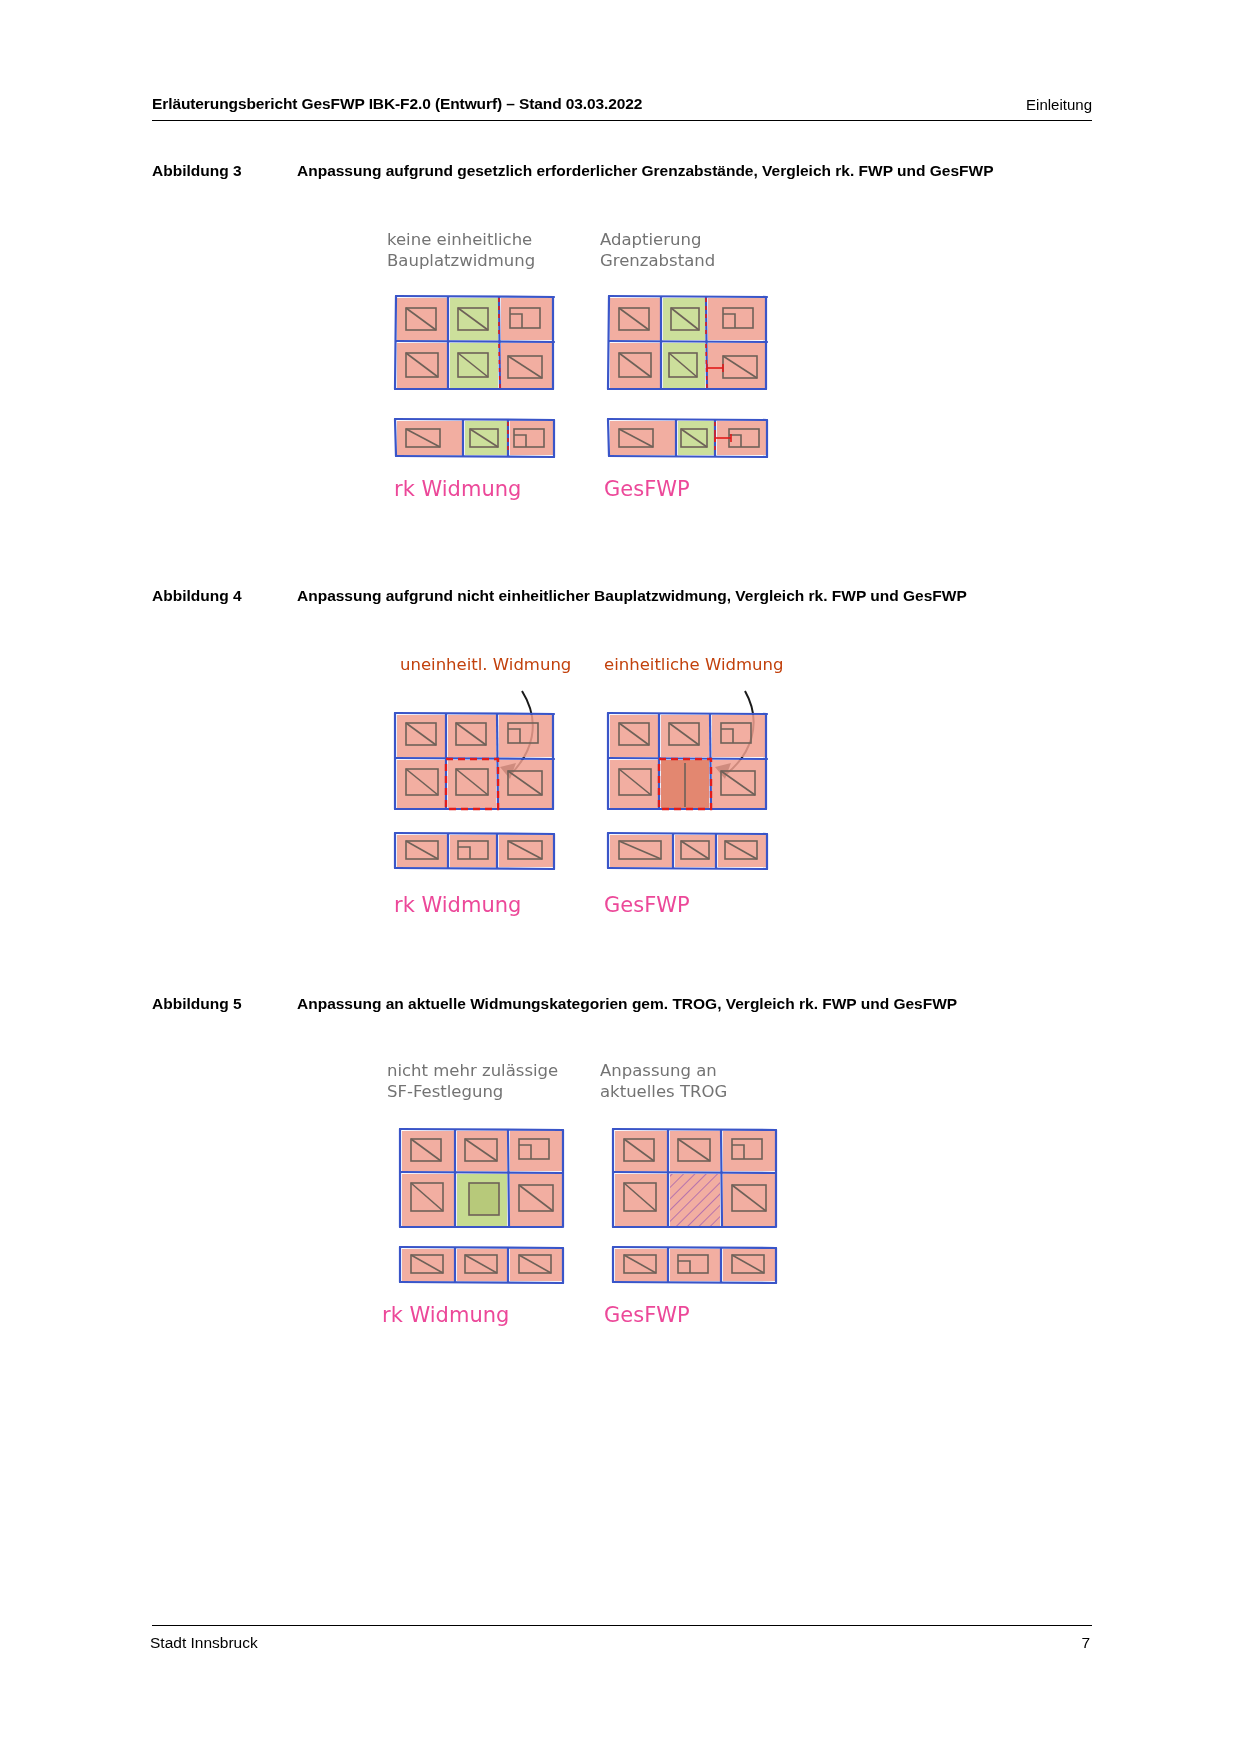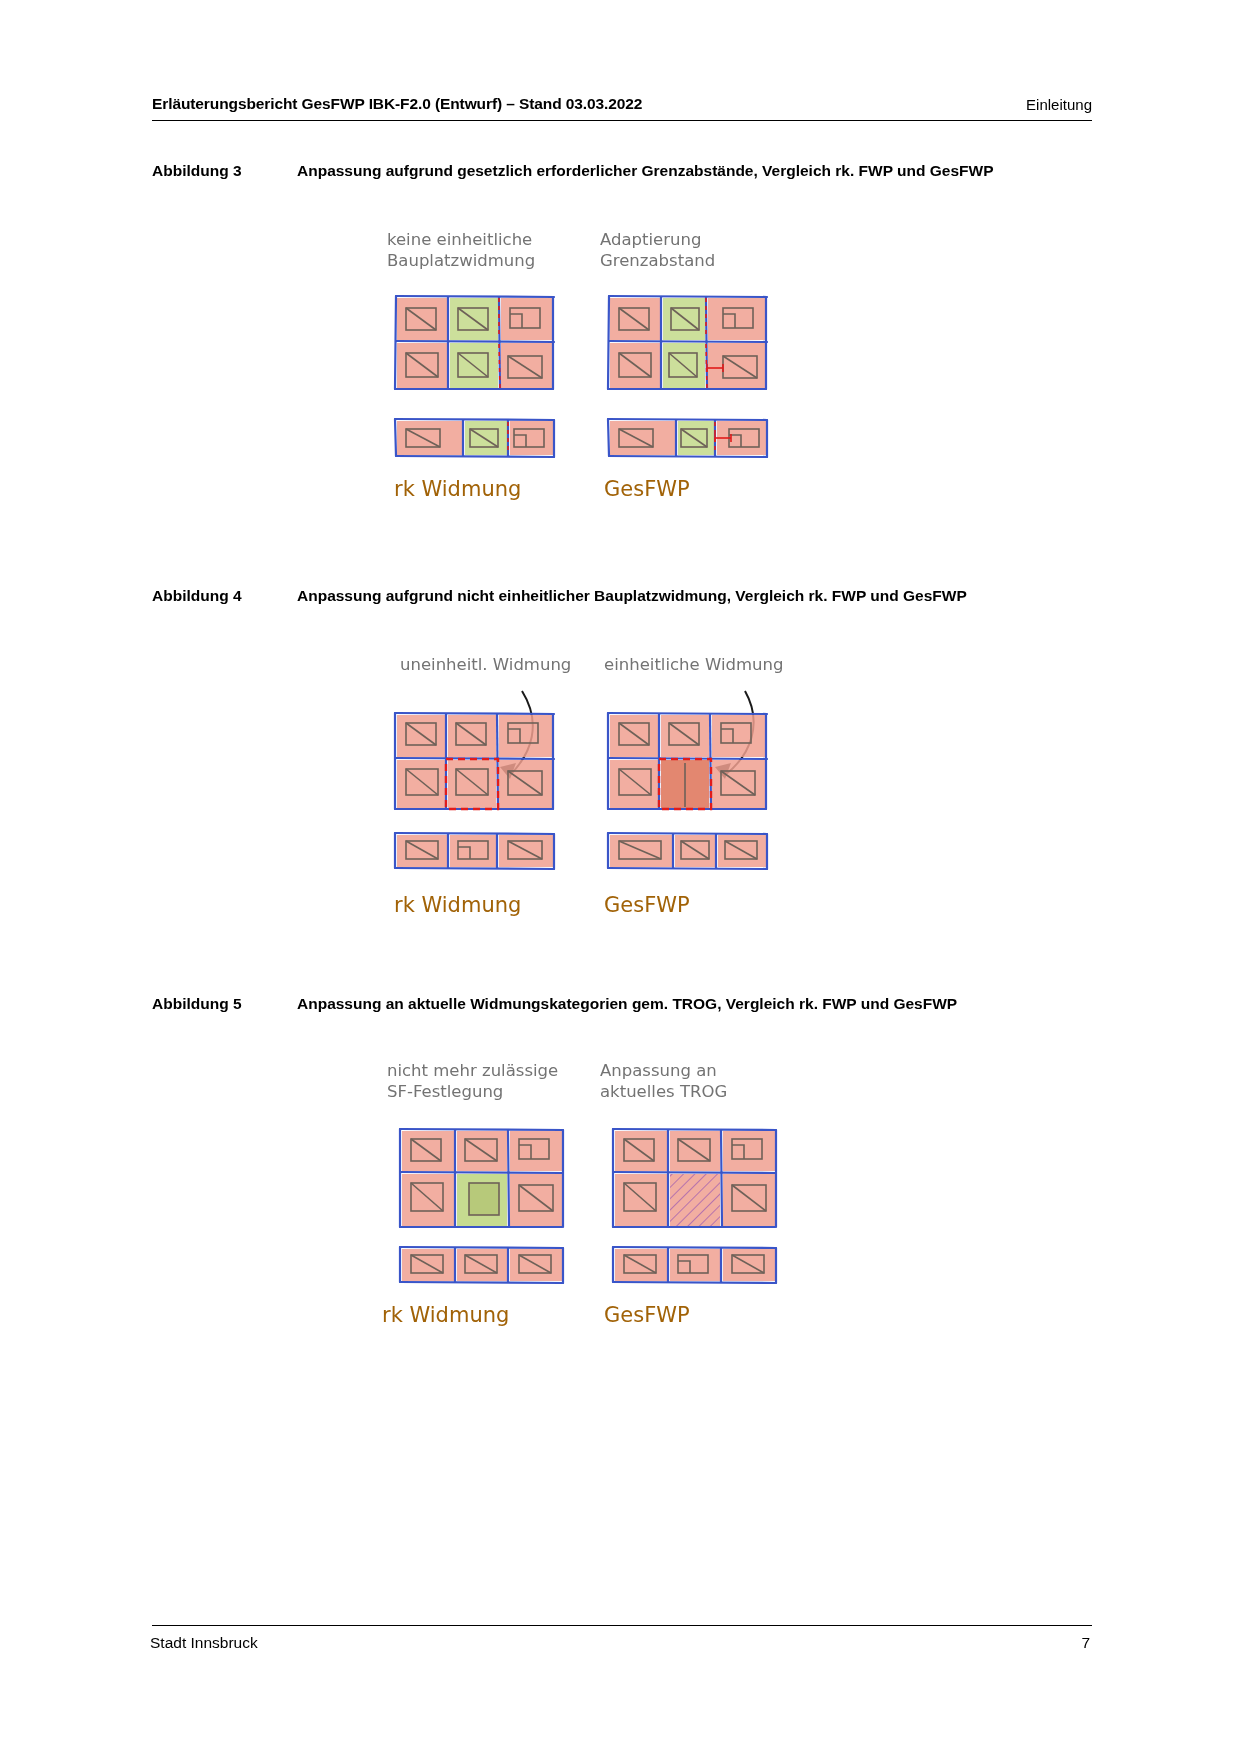--- a/index.html
+++ b/index.html
@@ -109,32 +109,32 @@
   .sk-label {
     position: absolute;
     font-size: 16.5px;
     color: #737373;
     line-height: 1.25;
     white-space: pre-line;
   }
   .sk-bottom-label {
     position: absolute;
     font-size: 21px;
-    color: #a16207;
+    color: #ec4899;
   }
   .plot {
     position: absolute;
   }
   .plot svg { display: block; }
 
   
   .sk-arrow-label {
     position: absolute;
     font-size: 16.5px;
-    color: #737373;
+    color: #c2410c;
     text-align: right;
   }
 </style>
 </head>
 <body>
 
 <div class="page">
 
   <div class="header">
     <div class="header-left">Erläuterungsbericht GesFWP IBK-F2.0 (Entwurf) – Stand 03.03.2022</div>

